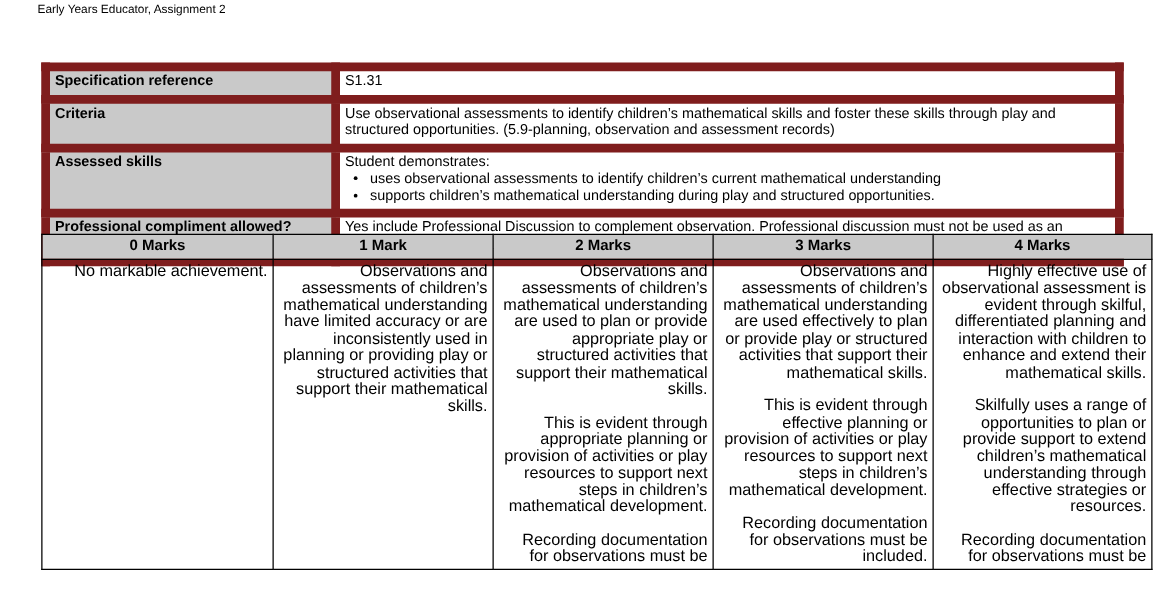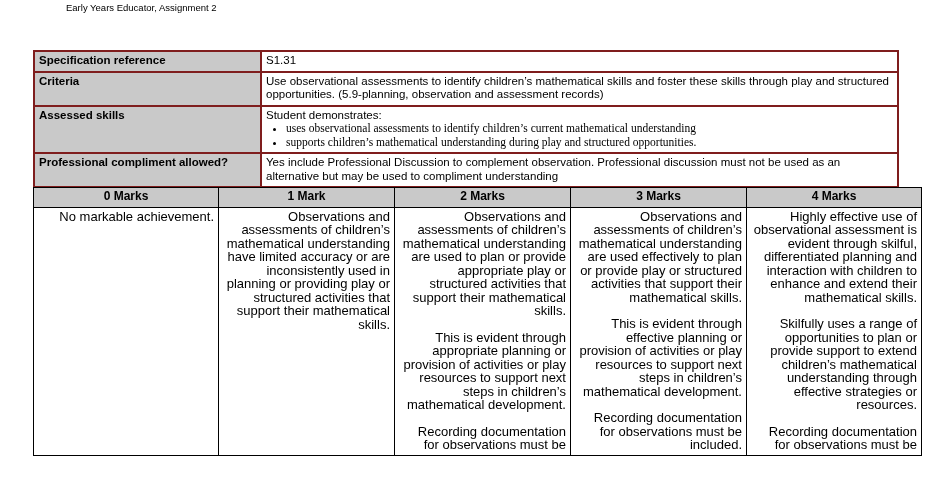--- a/index.html
+++ b/index.html
@@ -12,21 +12,20 @@
     height: 478px;
     overflow: hidden;
     font-family: "Liberation Sans", sans-serif;
     color: #000000;
   }
   .page {
     position: relative;
     width: 929px;
     height: 346px;
     box-sizing: border-box;
-    padding-left: 36px;
   }
   .header {
     padding: 2px 0 0 30px;
     font-size: 9.5px;
     line-height: 11.5px;
   }
   .header div {
     white-space: nowrap;
   }
 
@@ -37,21 +36,21 @@
 
   
   .criteria-table {
     position: absolute;
     left: 33px;
     top: 50px;
     width: 866px;
     border: 1px solid #000;
   }
   .criteria-table td {
-    border: 2px solid #7f1d1d;
+    border: 7px solid #7f1d1d;
     vertical-align: top;
     padding: 2px 4px 3px 4px;
     font-size: 11.5px;
     line-height: 13.5px;
   }
   .criteria-table td.label {
     background: #c9c9c9;
     font-weight: bold;
     width: 217px;
   }
@@ -60,21 +59,20 @@
     margin-left: 18px;
   }
   .criteria-table ul {
     margin: 0;
     padding-left: 20px;
     list-style: disc;
   }
   .criteria-table li {
     margin: 0;
     padding: 0;
-    font-family: Liberation Serif, serif;
   }
   .nb { font-weight: normal; }
 
   
   .bands-table {
     position: absolute;
     left: 33px;
     top: 187px;
     width: 888px;
     border: 1px solid #000;

